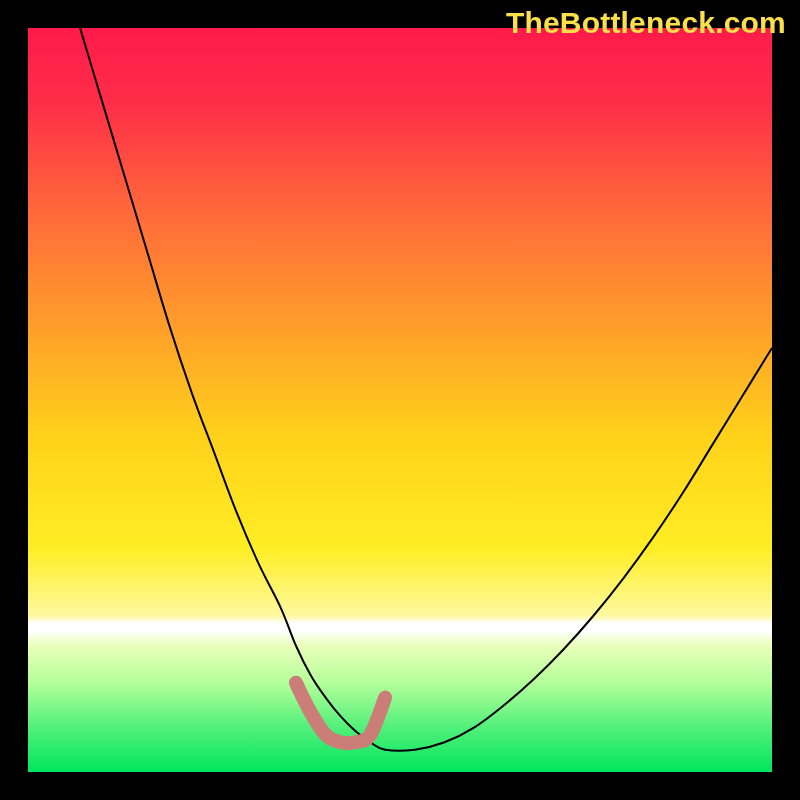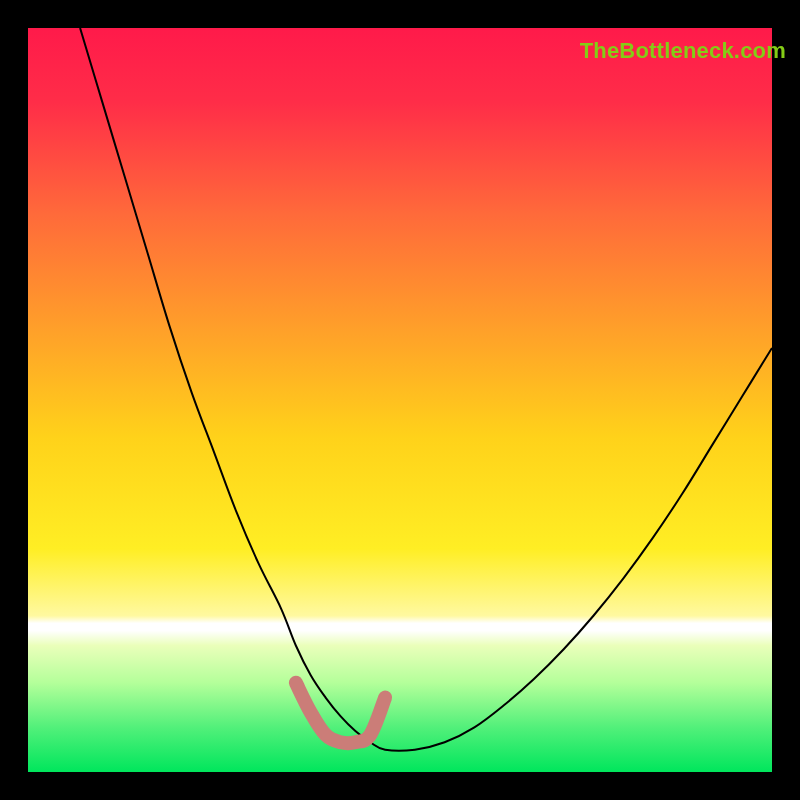--- a/index.html
+++ b/index.html
@@ -21,26 +21,25 @@
     left: 28px;
     top: 28px;
     width: 744px;
     height: 744px;
     overflow: hidden;
   }
   .watermark {
     position: absolute;
     top: 6px;
     right: 14px;
-    color: #84cc16;
-    font-size: 22px;
+    color: #fde047;
+    font-size: 30px;
     font-weight: 600;
     letter-spacing: 0.2px;
     user-select: none;
-    margin-top: 32px;
   }
 </style>
 </head>
 <body>
 
 <div class="frame">
   <div class="plot-area">
     <svg width="744" height="744" viewBox="0 0 744 744" preserveAspectRatio="none">
       <defs>
         <linearGradient id="bg-grad" x1="0" y1="0" x2="0" y2="1">

